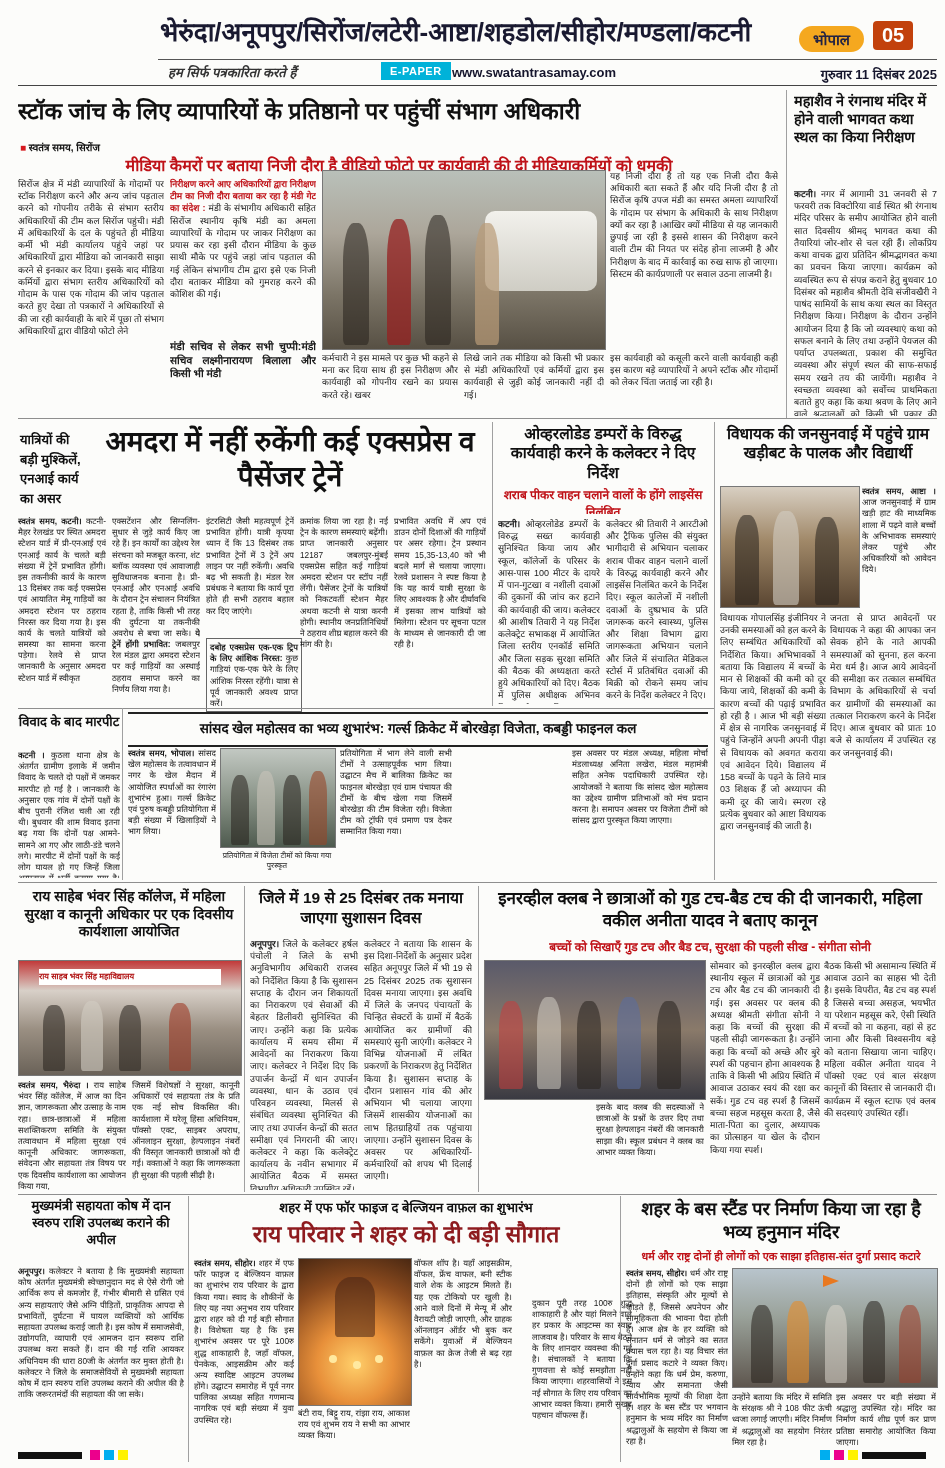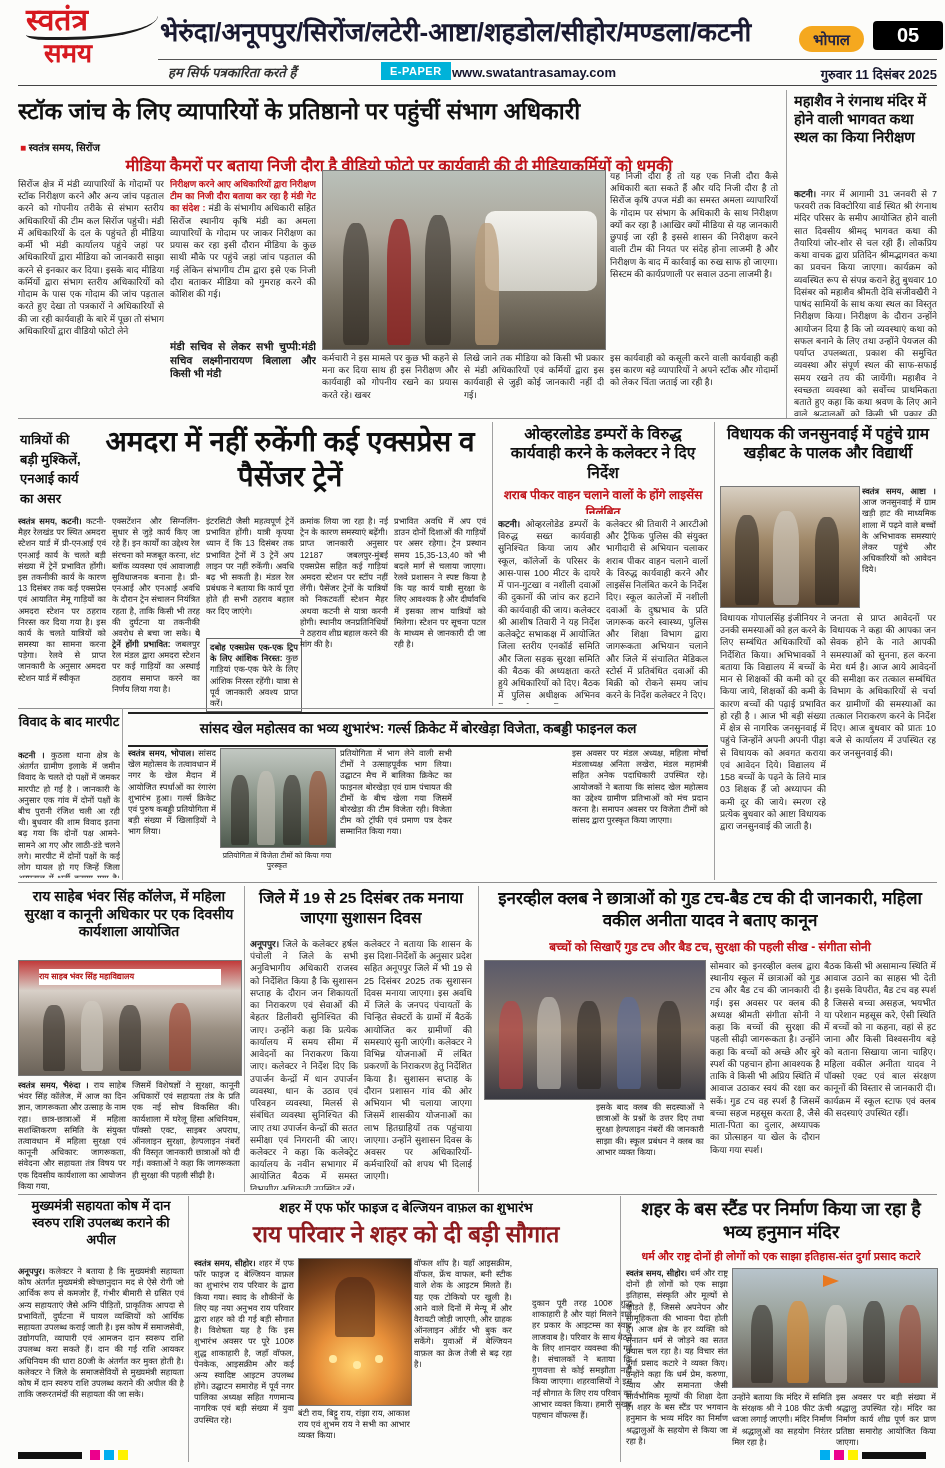--- a/index.html
+++ b/index.html
@@ -17,27 +17,23 @@
   .fig{position:absolute;background:rgba(38,32,28,.55);border-radius:40% 40% 10% 10%/32% 32% 6% 6%;}
   .cap{font-size:7.5px;text-align:center;color:#222;overflow:hidden;}
   .boxed{border:1px solid #666;padding:3px;}
 </style>
 </head>
 <body>
 
 <div class="page">
 
   <div class="abs" style="left:0;top:0;width:945px;height:88px;">
-    <div class="abs" style="left:26px;top:4px;width:132px;">
-      <div style="font-size:30px;font-weight:bold;color:#d6191f;line-height:1.05;border-bottom:3px solid #1c1c1c;border-radius:0 0 70% 15%;padding-bottom:1px;">स्वतंत्र</div>
-      <div style="font-size:26px;font-weight:bold;color:#d6191f;line-height:1.05;padding-left:18px;">समय</div>
-    </div>
     <div class="abs" style="left:160px;top:13px;width:634px;font-size:26px;font-weight:bold;color:#191930;white-space:nowrap;overflow:hidden;">भेरुंदा/अनूपपुर/सिरोंज/लटेरी-आष्टा/शहडोल/सीहोर/मण्डला/कटनी</div>
     <div class="abs" style="left:799px;top:26px;background:#f5a81f;color:#232343;font-weight:bold;font-size:15px;padding:3px 14px;border-radius:13px;">भोपाल</div>
-    <div class="abs" style="left:873px;top:21px;background:#000000;color:#ffffff;font-weight:bold;font-size:20px;padding: 3px 24px;border-radius:4px;">05</div>
+    <div class="abs" style="left:873px;top:21px;background:#c2410c;color:#ffffff;font-weight:bold;font-size:20px;padding: 3px 9px;border-radius:4px;">05</div>
     <div class="hrule" style="left:158px;top:59px;width:779px;background:#555;"></div>
     <div class="abs" style="left:168px;top:63px;font-size:13px;font-style:italic;font-weight:bold;color:#333;">हम सिर्फ पत्रकारिता करते हैं</div>
     <div class="abs" style="left:381px;top:62px;background:#00b2d9;color:#fff;font-weight:bold;font-size:11px;padding:3px 9px;letter-spacing:.5px;">E-PAPER</div>
     <div class="abs" style="left:452px;top:65px;font-size:13px;font-weight:bold;color:#15152c;">www.swatantrasamay.com</div>
     <div class="abs" style="left:700px;top:65px;width:237px;text-align:right;font-size:13px;font-weight:bold;color:#15152c;">गुरुवार 11 दिसंबर 2025</div>
     <div class="hrule" style="left:18px;top:85px;width:919px;background:#444;"></div>
   </div>
 
   <div class="abs hl" style="left:18px;top:94px;width:762px;height:40px;font-size:23px;white-space:nowrap;">स्टॉक जांच के लिए व्यापारियों के प्रतिष्ठानो पर पहुंचीं संभाग अधिकारी</div>
   <div class="abs" style="left:20px;top:140px;font-size:10px;font-weight:bold;">

